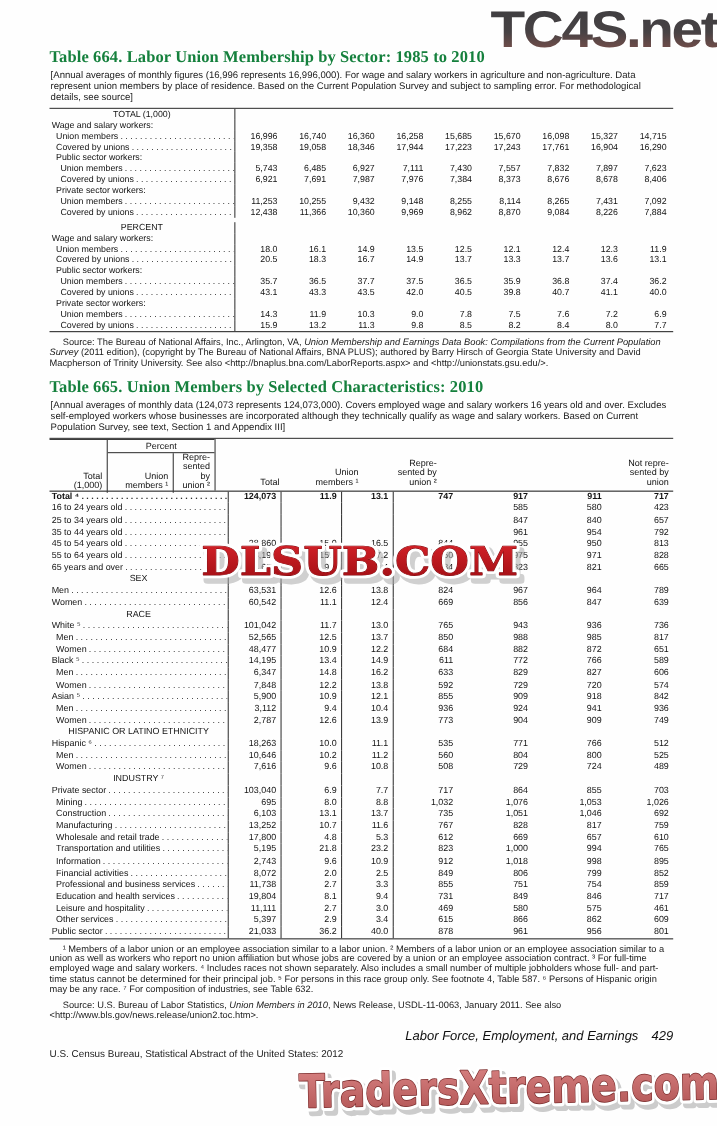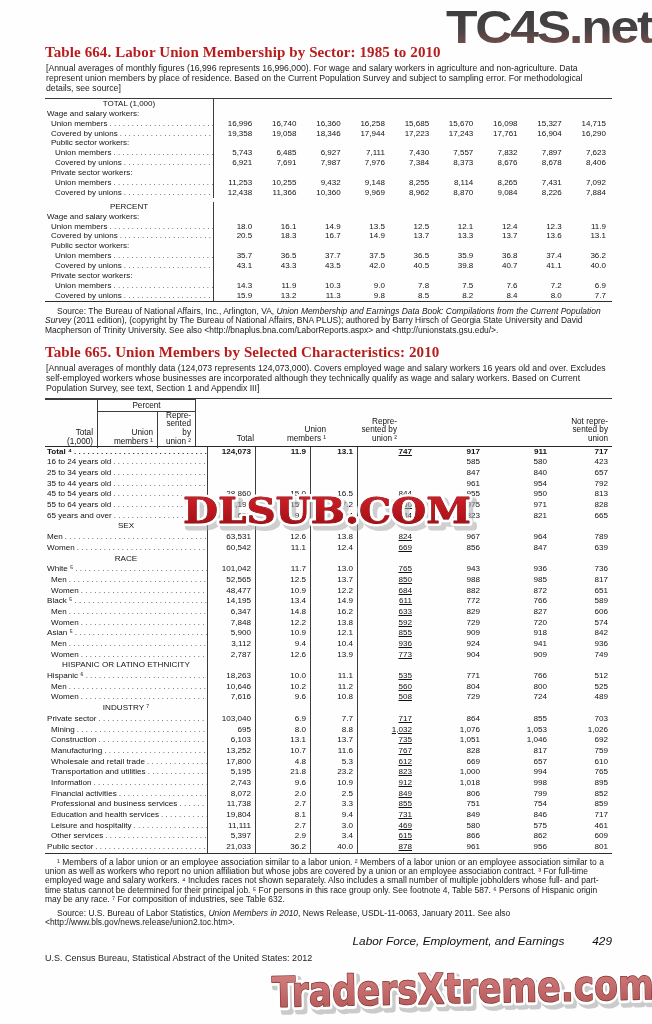--- a/index.html
+++ b/index.html
@@ -1,21 +1,21 @@
 <!DOCTYPE html>
 <html><head>
 <meta charset="utf-8">
 <style>
   html,body{margin:0;padding:0;background:#9a9a9a;}
   .page{position:relative;width:652px;height:1024px;background:#fefefe;overflow:hidden;
         font-family:"Liberation Sans",sans-serif;color:#121212;}
   .content{position:absolute;left:45px;top:0;width:567px;}
 
   .tbl-title{font-family:"Liberation Serif",serif;font-weight:bold;font-size:15px;
-             letter-spacing:.1px;margin:0 0 3px 0;color:#b91c1c;}
+             letter-spacing:.1px;margin:0 0 3px 0;color:#15803d;}
   .first-title{margin-top:44px;}
   .second-title{margin-top:9px;}
   .note{font-size:8.7px;line-height:9.9px;margin:0 0 4px 1px;color:#1b1b1b;width:562px;}
 
   
   .t664{border-top:1.3px solid #3c3c3c;border-bottom:1.8px solid #2e2e2e;}
   .t664-head{display:flex;height:14px;border-bottom:.9px solid #3c3c3c;font-size:8.3px;}
   .t664-shead{width:168px;border-right:.9px solid #3c3c3c;text-align:center;line-height:14px;}
   .t664-y{flex:1;text-align:center;line-height:14px;}
   .r664{display:flex;height:9.95px;font-size:8px;line-height:9.95px;}
@@ -50,27 +50,27 @@
   .h-col{display:flex;align-items:flex-end;justify-content:flex-end;
          padding:0 4px 2px 0;text-align:right;white-space:pre-line;line-height:8.7px;}
 
   .r665{display:flex;height:10.7px;font-size:8.1px;line-height:10.7px;}
   .r665.bold{font-weight:bold;}
   .lab665{width:162px;border-right:.9px solid #3c3c3c;display:flex;overflow:hidden;}
   .lab665.center{justify-content:center;}
   .c1{width:48px;border-right:.9px solid #3c3c3c;}
   .c2{width:55px;border-right:.9px solid #3c3c3c;}
   .c3{width:47px;border-right:.9px solid #3c3c3c;}
-  .c4{width:58px;text-decoration:underline;} .c5{width:68px;} .c6{width:67px;} .c7{flex:1;}
+  .c4{width:58px;} .c5{width:68px;} .c6{width:67px;} .c7{flex:1;}
   .cell-r{text-align:right;padding-right:4px;box-sizing:border-box;}
 
   .footnotes{font-size:8.45px;line-height:9.25px;margin:4px 0 0 0;text-indent:12px;color:#1b1b1b;}
   .footer-line{display:flex;justify-content:flex-end;align-items:baseline;
                font-size:11.8px;margin-top:6px;color:#101010;font-style:italic;}
-  .footer-line .pg{margin-left:28px;}
+  .footer-line .pg{margin-left:12px;}
   .census{font-size:9px;margin-top:5px;color:#222;}
 
   .wm{position:absolute;pointer-events:none;}
 </style>
 </head>
 <body>
 
 <div class="page">
   <div class="content">
 

